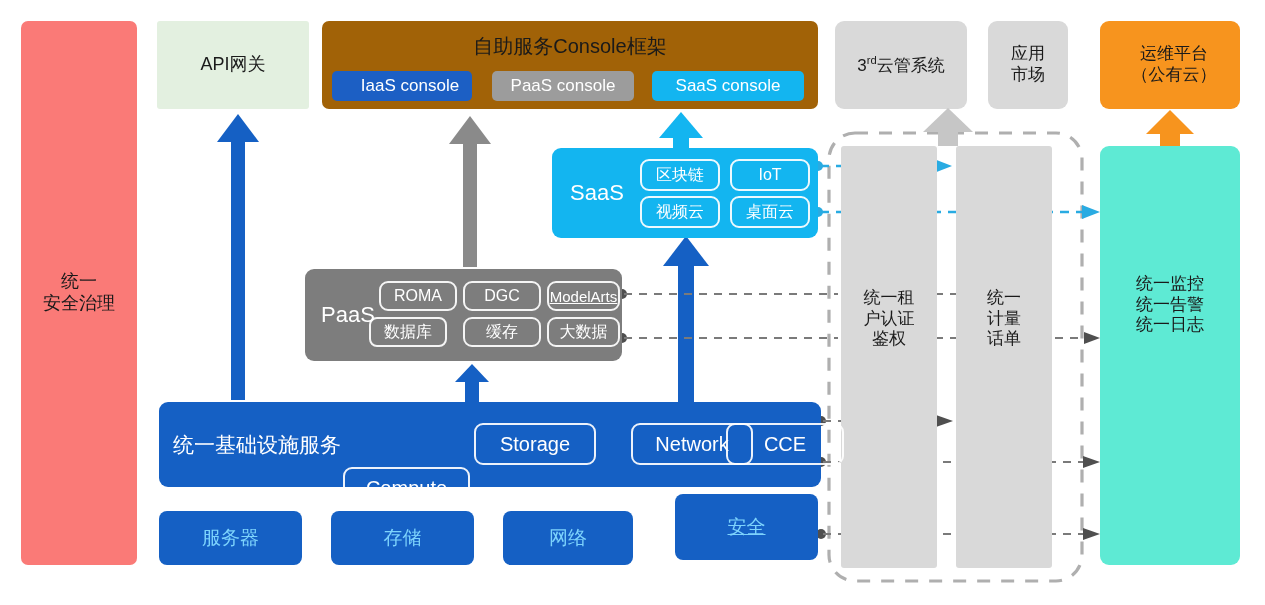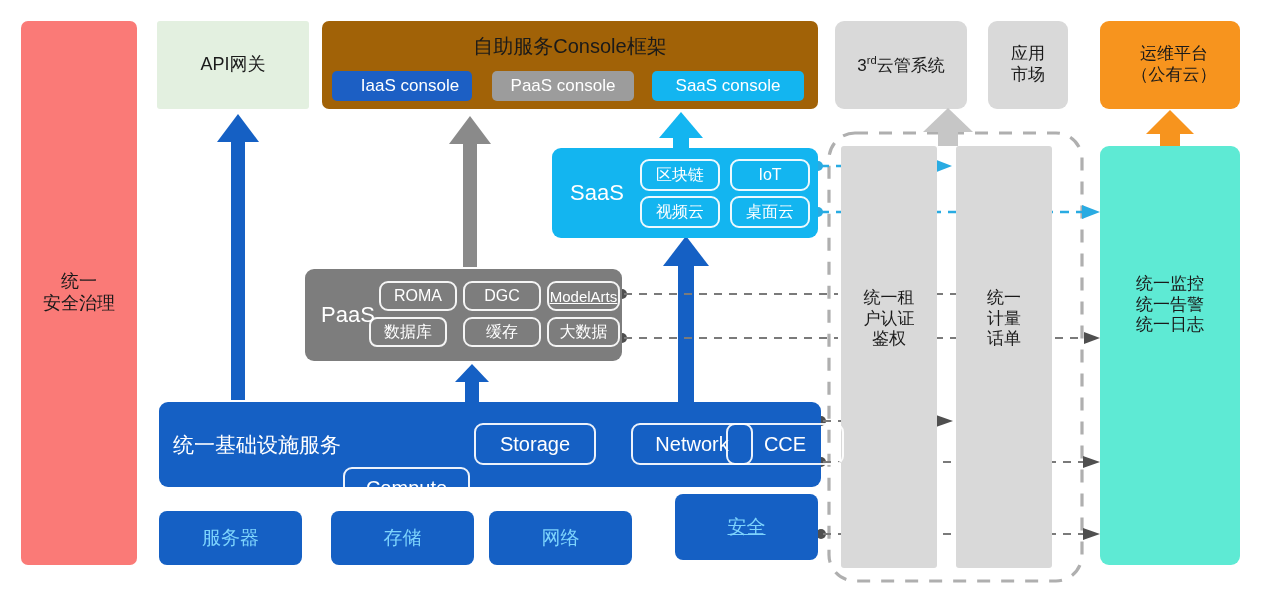--- a/index.html
+++ b/index.html
@@ -227,20 +227,20 @@
       <span>CCE</span>
     </div>
   </div>
 
   <div class="box infra-item" style="left:159px;top:511px;width:143px;height:54px;">
     <span>服务器</span>
   </div>
   <div class="box infra-item" style="left:331px;top:511px;width:143px;height:54px;">
     <span>存储</span>
   </div>
-  <div class="box infra-item" style="left:489px;top:511px;width:143px;height:54px;">
+  <div class="box infra-item" style="left:503px;top:511px;width:130px;height:54px;">
     <span>网络</span>
   </div>
   <div class="box infra-item" style="left:675px;top:494px;width:143px;height:66px;text-decoration:underline;">
     <span>安全</span>
   </div>
 
 </div>
 
 </body></html>

